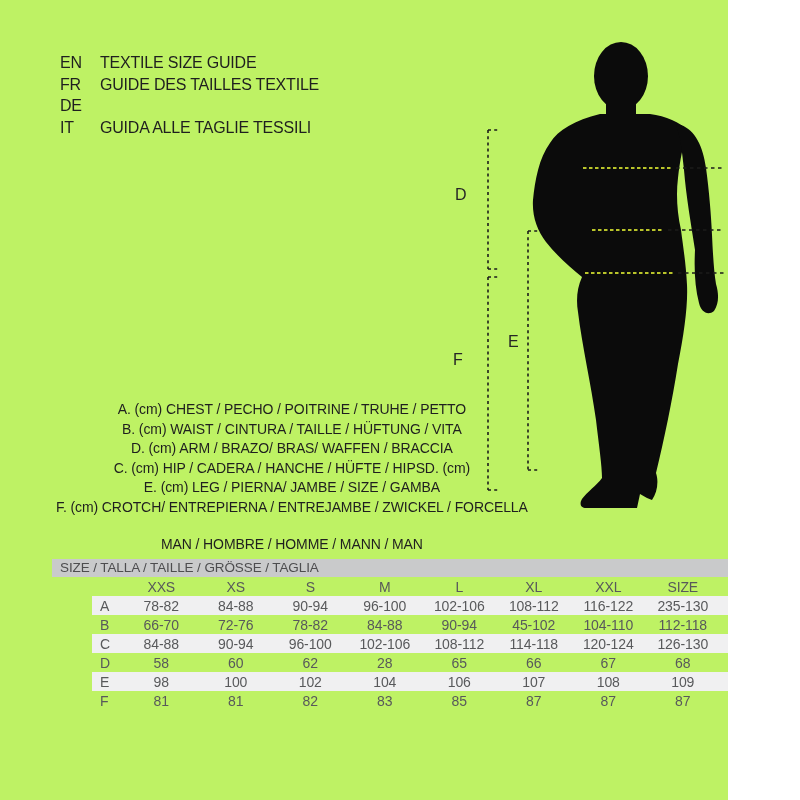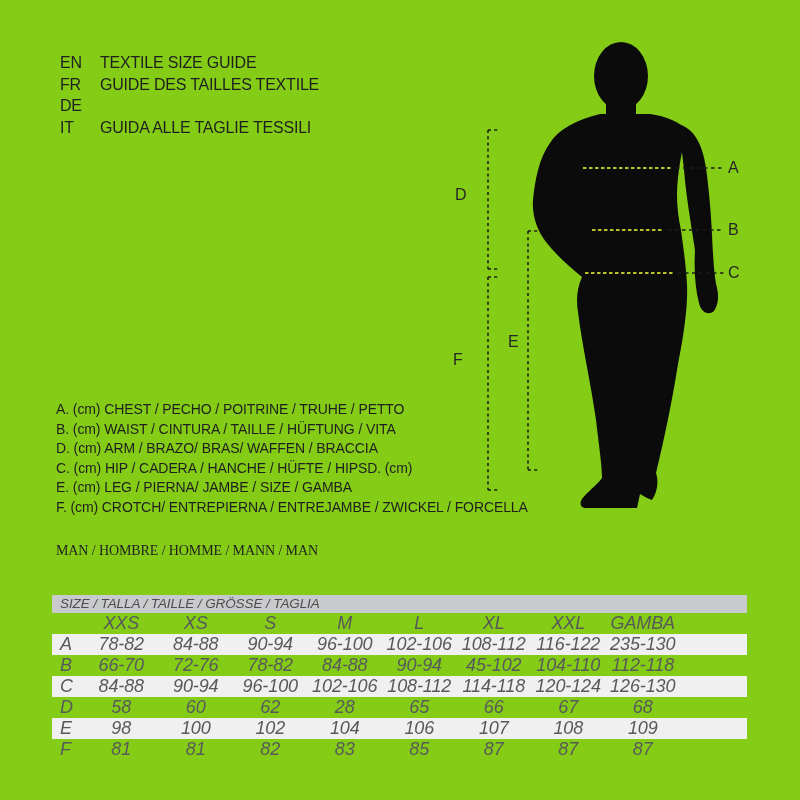--- a/index.html
+++ b/index.html
@@ -1,36 +1,36 @@
 <!DOCTYPE html>
 <html><head>
 <meta charset="utf-8">
 <style>
   html,body{margin:0;padding:0;background:#ffffff;}
   #canvas{
-    position:relative;width:800px;height:800px;background:#84cc16;overflow:hidden;
+    position:relative;width:728px;height:800px;background:#bef264;overflow:hidden;
     font-family:"Liberation Sans","DejaVu Sans",sans-serif;color:#1f1f1f;
   }
   
   #lang-block{position:absolute;left:60px;top:52px;font-size:16px;line-height:21.6px;letter-spacing:-0.2px;}
   .lang-row{display:flex;}
   .lang-code{width:40px;flex:0 0 40px;}
   
   #figure-svg{position:absolute;left:440px;top:30px;width:320px;height:500px;}
   .marker-label{position:absolute;font-size:16px;color:#262626;letter-spacing:0;}
   
-  #legend-block{position:absolute;left:56px;top:400px;font-size:14px;line-height:19.6px;letter-spacing:-0.1px;color:#1f1f1f;}
-  #legend-subject{margin-top:23px;font-family:Liberation Serif, serif;}
-  
-  #table-block{position:absolute;left:52px;top:595px;width:695px;font-style:italic;}
+  #legend-block{position:absolute;left:56px;top:400px;font-size:14px;line-height:19.6px;letter-spacing:-0.1px;color:#1f1f1f;text-align:center;}
+  #legend-subject{margin-top:17px;}
+  
+  #table-block{position:absolute;left:52px;top:559px;width:695px;}
   #table-header-bar{
     background:#c9cacb;color:#4d4d4f;font-size:13.5px;height:18px;line-height:18px;
     padding-left:8px;box-sizing:border-box;letter-spacing:-0.1px;
   }
-  table.size-table{border-collapse:collapse;table-layout:fixed;width:695px;font-size:18px;color:#58595b;}
+  table.size-table{border-collapse:collapse;table-layout:fixed;width:695px;font-size:14px;color:#58595b;margin-left:40px;}
   table.size-table td,table.size-table th{padding:0;height:19px;font-weight:normal;text-align:center;vertical-align:middle;letter-spacing:-0.1px;}
   table.size-table .row-label{text-align:left;padding-left:8px;width:32px;}
   table.size-table col.c-label{width:32px;}
   table.size-table col.c-data{width:74.5px;}
   table.size-table col.c-fill{width:67px;}
   tr.stripe{background:#f0f0f1;}
 </style>
 </head>
 <body>
 
@@ -146,21 +146,21 @@
       <tbody>
           <tr>
         <th class="row-label"></th>
         <th>XXS</th>
         <th>XS</th>
         <th>S</th>
         <th>M</th>
         <th>L</th>
         <th>XL</th>
         <th>XXL</th>
-        <th>GAMBA</th>
+        <th>SIZE</th>
         <th></th>
       </tr>
       <tr class="stripe">
         <td class="row-label">A</td>
         <td>78-82</td>
         <td>84-88</td>
         <td>90-94</td>
         <td>96-100</td>
         <td>102-106</td>
         <td>108-112</td>

